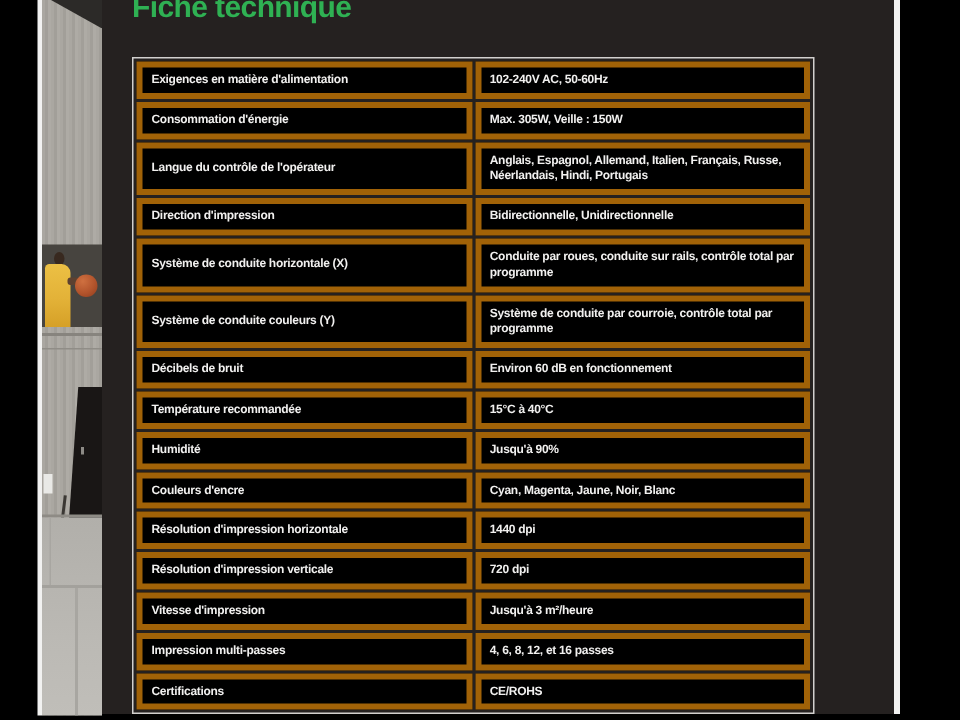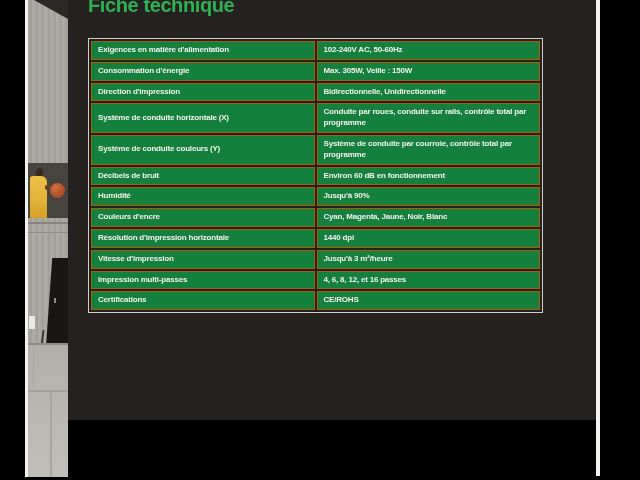--- a/index.html
+++ b/index.html
@@ -30,26 +30,26 @@
   .white-box { position: absolute; left: 1px; top: 316px; width: 6px; height: 13px; background: #e9e9e6; }
   .cable { position: absolute; left: 11px; top: 330px; width: 2px; height: 58px; background: #3b3834; transform: rotate(7deg); }
   .floor { position: absolute; left: 0; top: 345px; width: 100%; height: 132px;
     background: linear-gradient(180deg, #b1afaa 0%, #bbb9b4 60%, #c0beb9 100%); }
   .baseboard { position: absolute; left: 0; top: 343px; width: 100%; height: 2px; background: #8e8b85; }
   .floor-seam-h { position: absolute; left: 0; top: 45px; width: 100%; height: 2px; background: #a3a19c; }
   .floor-seam-v { position: absolute; left: 22px; top: 47px; width: 2px; height: 85px; background: #a8a6a1; }
   .floor-seam-v2 { position: absolute; left: 5px; top: 0; width: 1px; height: 45px; background: #a8a6a1; }
 
   
-  .main { position: absolute; left: 68px; top: 0; width: 528px; height: 420px; background: #252120; overflow: hidden; }
+  .main { position: absolute; left: 68px; top: 0; width: 528px; height: 476px; background: #252120; overflow: hidden; }
   .page-title { margin: -6px 0 0 20px; font-size: 20px; font-weight: bold; letter-spacing: -0.4px; color: #2fb153; }
 
   table.spec-table { margin: 21px 0 0 20px; width: 455px; border-collapse: separate; border-spacing: 2px;
     border: 1px solid #d2d0ce; table-layout: fixed; }
-  table.spec-table td { border: 1px solid #a16207; background: #15803d; color: #f1f0ef;
+  table.spec-table td { border: 4px solid #a16207; background: #000000; color: #f1f0ef;
     font-size: 8px; font-weight: bold; letter-spacing: -0.2px; line-height: 1.35;
     padding: 3px 6px; vertical-align: middle; word-wrap: break-word; }
   td.label-cell { width: 50%; }
   td.value-cell { width: 50%; }
 </style>
 </head>
 <body>
 
 <div class="white-line left"></div>
 
@@ -81,46 +81,58 @@
     <tbody>
         <tr>
           <td class="label-cell">Exigences en matière d'alimentation</td>
           <td class="value-cell">102-240V AC, 50-60Hz</td>
         </tr>
         <tr>
           <td class="label-cell">Consommation d'énergie</td>
           <td class="value-cell">Max. 305W, Veille : 150W</td>
         </tr>
         <tr>
+          <td class="label-cell">Langue du contrôle de l'opérateur</td>
+          <td class="value-cell">Anglais, Espagnol, Allemand, Italien, Français, Russe, Néerlandais, Hindi, Portugais</td>
+        </tr>
+        <tr>
           <td class="label-cell">Direction d'impression</td>
           <td class="value-cell">Bidirectionnelle, Unidirectionnelle</td>
         </tr>
         <tr>
           <td class="label-cell">Système de conduite horizontale (X)</td>
           <td class="value-cell">Conduite par roues, conduite sur rails, contrôle total par programme</td>
         </tr>
         <tr>
           <td class="label-cell">Système de conduite couleurs (Y)</td>
           <td class="value-cell">Système de conduite par courroie, contrôle total par programme</td>
         </tr>
         <tr>
           <td class="label-cell">Décibels de bruit</td>
           <td class="value-cell">Environ 60 dB en fonctionnement</td>
         </tr>
         <tr>
+          <td class="label-cell">Température recommandée</td>
+          <td class="value-cell">15°C à 40°C</td>
+        </tr>
+        <tr>
           <td class="label-cell">Humidité</td>
           <td class="value-cell">Jusqu'à 90%</td>
         </tr>
         <tr>
           <td class="label-cell">Couleurs d'encre</td>
           <td class="value-cell">Cyan, Magenta, Jaune, Noir, Blanc</td>
         </tr>
         <tr>
           <td class="label-cell">Résolution d'impression horizontale</td>
           <td class="value-cell">1440 dpi</td>
+        </tr>
+        <tr>
+          <td class="label-cell">Résolution d'impression verticale</td>
+          <td class="value-cell">720 dpi</td>
         </tr>
         <tr>
           <td class="label-cell">Vitesse d'impression</td>
           <td class="value-cell">Jusqu'à 3 m²/heure</td>
         </tr>
         <tr>
           <td class="label-cell">Impression multi-passes</td>
           <td class="value-cell">4, 6, 8, 12, et 16 passes</td>
         </tr>
         <tr>

